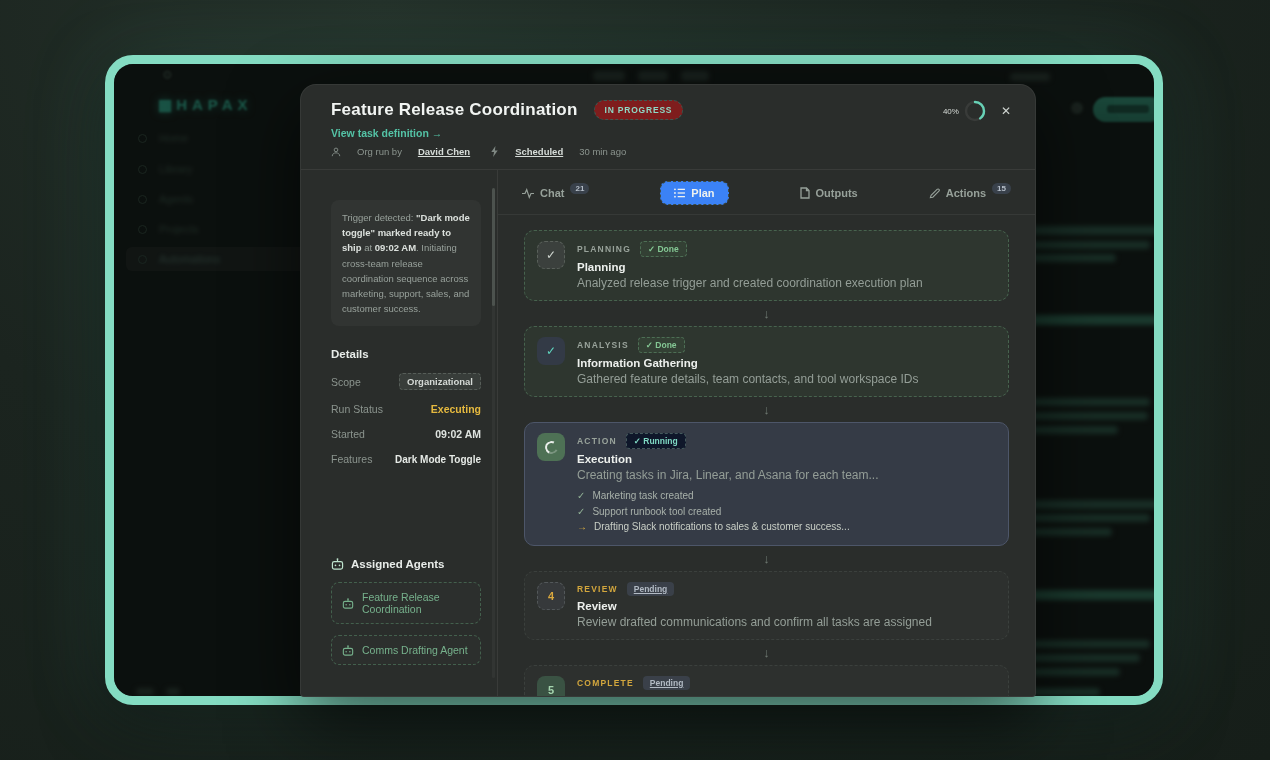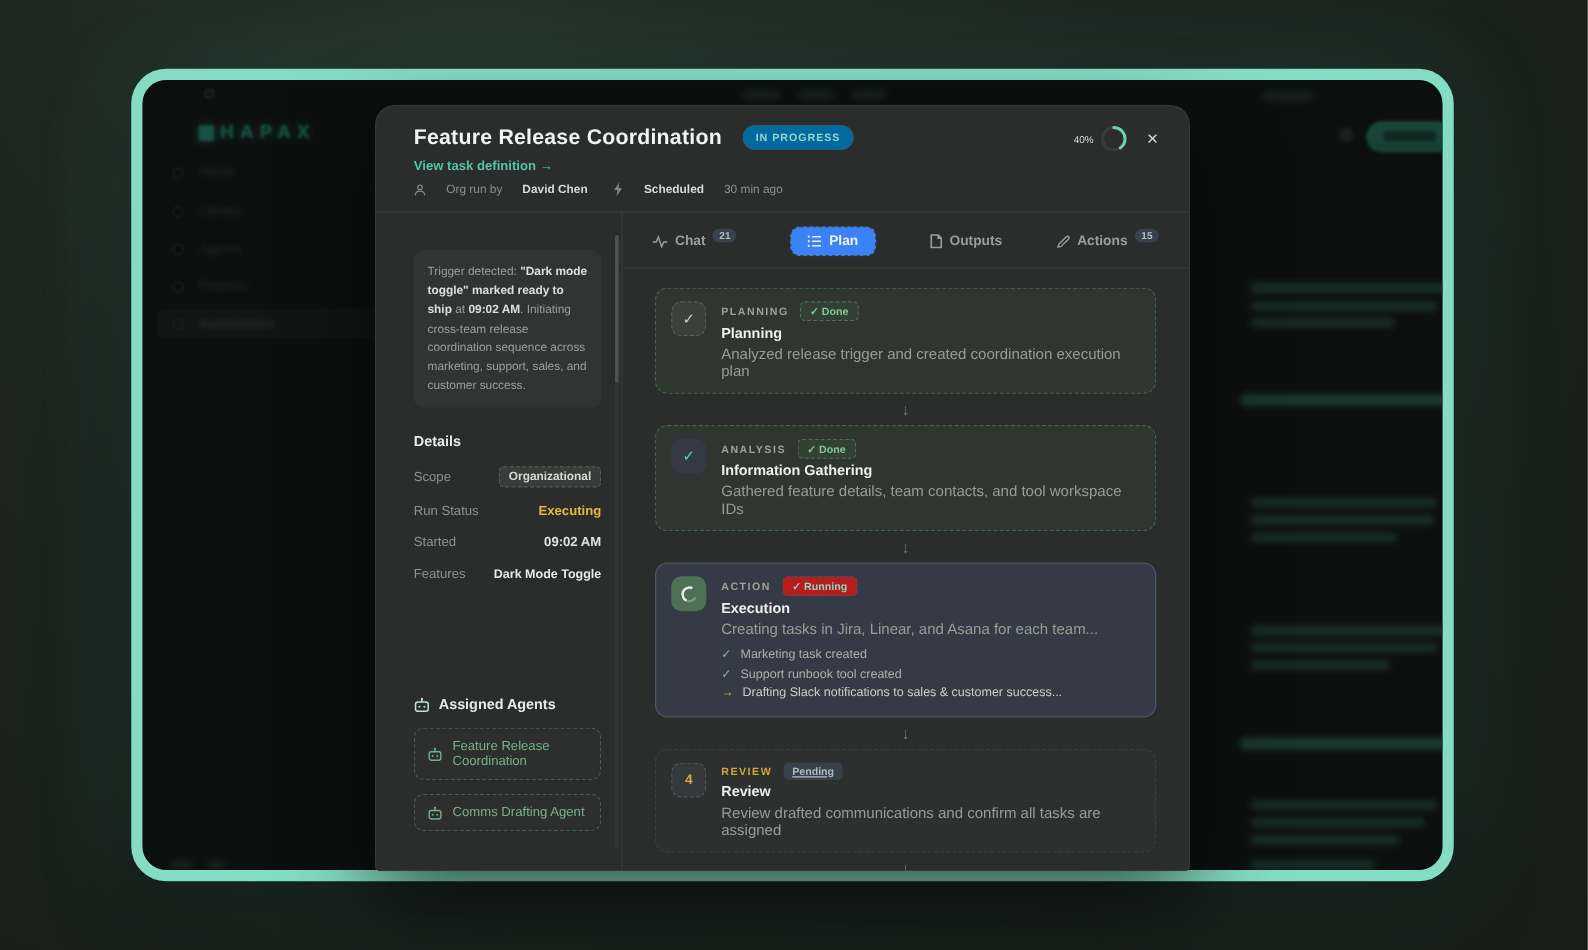--- a/index.html
+++ b/index.html
@@ -36,35 +36,35 @@
   .smudge.teal-bright { background:#2f6b55; }
   .smudge.gray { background:#2c3a33; }
 
   .bg-topbtn { position:absolute; left:979px; top:33px; width:70px; height:25px; border-radius:13px;
     background:linear-gradient(180deg,#2f8a70,#27745e); filter:blur(1.2px); }
   .bg-topbtn-inner { position:absolute; left:14px; top:8px; width:42px; height:8px; background:rgba(10,30,24,.55); border-radius:3px; }
   .bg-topicon { position:absolute; left:957px; top:38px; width:12px; height:12px; border-radius:50%; background:#2c3a33; filter:blur(1.5px); }
 
   
   .modal {
-    position:absolute; left:300px; top:84px; width:652px; height:613px;
+    position:absolute; left:300px; top:84px; width:736px; height:613px;
     background:#2a2d2b; border:1px solid rgba(255,255,255,.06);
     border-radius:16px 16px 4px 4px;
     box-shadow:0 24px 70px rgba(0,0,0,.6);
     display:flex; flex-direction:column; color:#dfe4e0;
   }
   .modal-header { padding:15px 26px 12px 30px; border-bottom:1px solid rgba(255,255,255,.07); position:relative; }
   .title-row { display:flex; align-items:center; gap:16px; }
   .modal-title { font-size:17px; font-weight:bold; color:#f1f4f2; letter-spacing:.2px; }
   .status-pill { font-size:8.5px; font-weight:bold; letter-spacing:.8px; color:#8fd9c6;
-    background:#0369a1; border:1px dashed #3f5a52; border-radius:10px; padding:4px 10px; }
+    background:#7f1d1d; border:1px dashed #3f5a52; border-radius:10px; padding:4px 10px; }
   .view-link { margin-top:7px; font-size:10.5px; font-weight:bold; color:#54c3a6; cursor:pointer; }
   .meta-row { margin-top:7px; display:flex; align-items:center; gap:20px; font-size:9.5px; color:#8b948e; }
   .meta-item { display:flex; align-items:center; gap:16px; }
-  .meta-item b { color:#d6dcd8; }
+  .meta-item b { color:#d6dcd8;text-decoration:underline; }
   .hdr-right { position:absolute; right:24px; top:14px; display:flex; align-items:center; gap:14px; }
   .progress-wrap { display:flex; align-items:center; gap:4px; }
   .progress-label { font-size:8px; color:#d7dcd8; }
   .close-btn { font-size:12px; color:#ced4d0; cursor:pointer; line-height:1; }
 
   .modal-body { flex:1; display:flex; min-height:0; }
 
   
   .left-panel { width:197px; border-right:1px solid rgba(255,255,255,.07); position:relative;
     padding:30px 16px 20px 30px; display:flex; flex-direction:column; }
@@ -113,21 +113,21 @@
   .icon-num5   { background:#3a5243; color:#a4d4ae; font-weight:bold; font-size:11px; }
   .spinner { width:13px; height:13px; border-radius:50%; border:2px solid rgba(255,255,255,.88);
     border-right-color:transparent; border-bottom-color:rgba(255,255,255,.25); transform:rotate(-20deg); }
 
   .step-content { flex:1; min-width:0; }
   .phase-row { display:flex; align-items:center; gap:9px; }
   .phase-label { font-size:8.5px; font-weight:bold; letter-spacing:1.2px; color:#99a39b; }
   .phase-label.amber { color:#d2a63d; }
   .badge { font-size:8.5px; font-weight:bold; border-radius:4px; padding:2px 7px; }
   .badge.done { color:#84c794; background:rgba(110,190,120,.08); border:1px dashed #4d6f55; }
-  .badge.running { color:#7fd9c4; background:#b91c1c; border:1px dashed #44595c; }
+  .badge.running { color:#7fd9c4; background:#0f172a; border:1px dashed #44595c; }
   .badge.pending { color:#b2bac4; background:#3a4049;text-decoration:underline; }
   .step-title { margin-top:4px; font-size:11.5px; font-weight:bold; color:#edf0ed; }
   .step-desc { margin-top:3px; font-size:12px; color:#949e97; }
   .sub-items { margin-top:6px; }
   .sub-item { display:flex; gap:7px; font-size:10px; color:#a8b1aa; line-height:1.55; }
   .sub-item .mk { color:#8faf94; }
   .sub-item.hl .mk { color:#e0b23f; font-weight:bold; }
   .sub-item.hl { color:#c9cfc6; }
 
   .flow-arrow { text-align:center; color:#6f7972; font-size:13px; padding:5px 0; }

